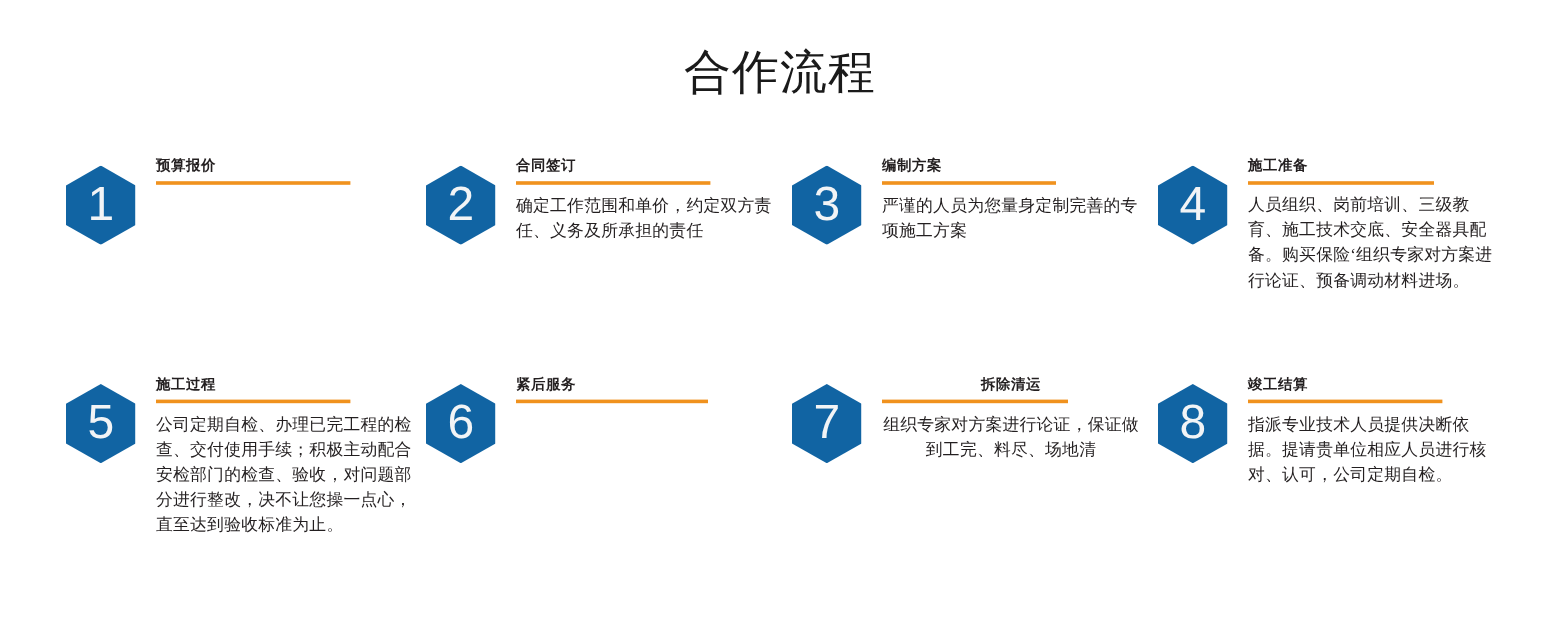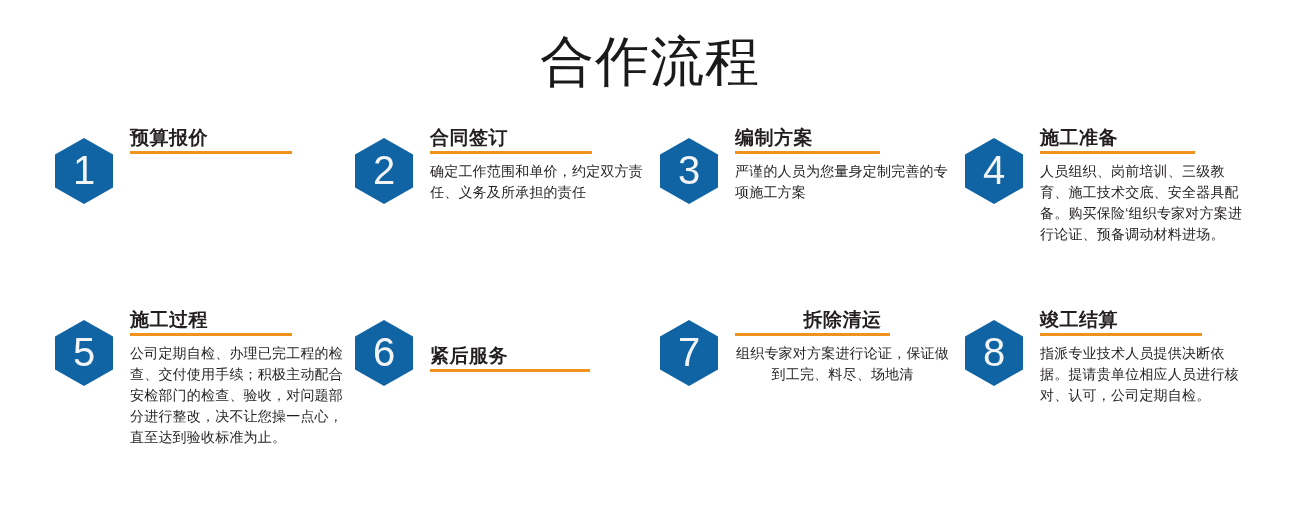--- a/index.html
+++ b/index.html
@@ -14,21 +14,21 @@
     color: #231f20;
     overflow: hidden;
     position: relative;
   }
   #page-title {
     position: absolute;
     top: 28px;
     left: 0;
     width: 1300px;
     text-align: center;
-    font-size: 54px;
+    font-size: 39px;
     line-height: 66px;
     font-weight: 400;
     letter-spacing: 1px;
     color: #1a1a1a;
   }
   .steps-grid {
     position: absolute;
     top: 128px;
     left: 0;
     width: 1300px;
@@ -58,21 +58,21 @@
     font-family: "Liberation Sans", "DejaVu Sans", sans-serif;
     padding-bottom: 2px;
   }
   .step-body {
     position: absolute;
     left: 75px;
     top: 0;
     width: 225px;
   }
   .step-heading {
-    font-size: 19px;
+    font-size: 12px;
     line-height: 20px;
     font-weight: 700;
     color: #231f20;
     letter-spacing: 0.5px;
     white-space: nowrap;
   }
   .step-rule {
     height: 3px;
     background: #F0921E;
     margin-top: 3px;
@@ -117,41 +117,41 @@
       <div class="step-body" style="width: 215px;">
         <div class="step-heading">编制方案</div>
         <div class="step-rule" style="width: 145px; background: rgb(240, 146, 30);"></div>
         <div class="step-desc">严谨的人员为您量身定制完善的专项施工方案</div>
       </div>
     </div>
     <div class="step" style="left: 965px; top: 0px;">
       <div class="step-hex">
         <span class="step-num">4</span>
       </div>
-      <div class="step-body" style="width: 205px;">
+      <div class="step-body" style="width: 205px; font-family: Liberation Serif, serif;">
         <div class="step-heading">施工准备</div>
         <div class="step-rule" style="width: 155px; background: rgb(240, 146, 30);"></div>
         <div class="step-desc">人员组织、岗前培训、三级教育、施工技术交底、安全器具配备。购买保险‘组织专家对方案进行论证、预备调动材料进场。</div>
       </div>
     </div>
     <div class="step" style="left: 55px; top: 182px;">
       <div class="step-hex">
         <span class="step-num">5</span>
       </div>
       <div class="step-body" style="width: 225px;">
         <div class="step-heading">施工过程</div>
         <div class="step-rule" style="width: 162px; background: rgb(240, 146, 30);"></div>
         <div class="step-desc">公司定期自检、办理已完工程的检查、交付使用手续；积极主动配合安检部门的检查、验收，对问题部分进行整改，决不让您操一点心，直至达到验收标准为止。</div>
       </div>
     </div>
     <div class="step" style="left: 355px; top: 182px;">
       <div class="step-hex">
         <span class="step-num">6</span>
       </div>
-      <div class="step-body" style="width: 235px; margin-top: 36px;">
+      <div class="step-body" style="width: 235px;">
         <div class="step-heading">紧后服务</div>
         <div class="step-rule" style="width: 160px; background: rgb(240, 146, 30);"></div>
       </div>
     </div>
     <div class="step" style="left: 660px; top: 182px;">
       <div class="step-hex">
         <span class="step-num">7</span>
       </div>
       <div class="step-body" style="width: 215px; text-align: center;">
         <div class="step-heading">拆除清运</div>

